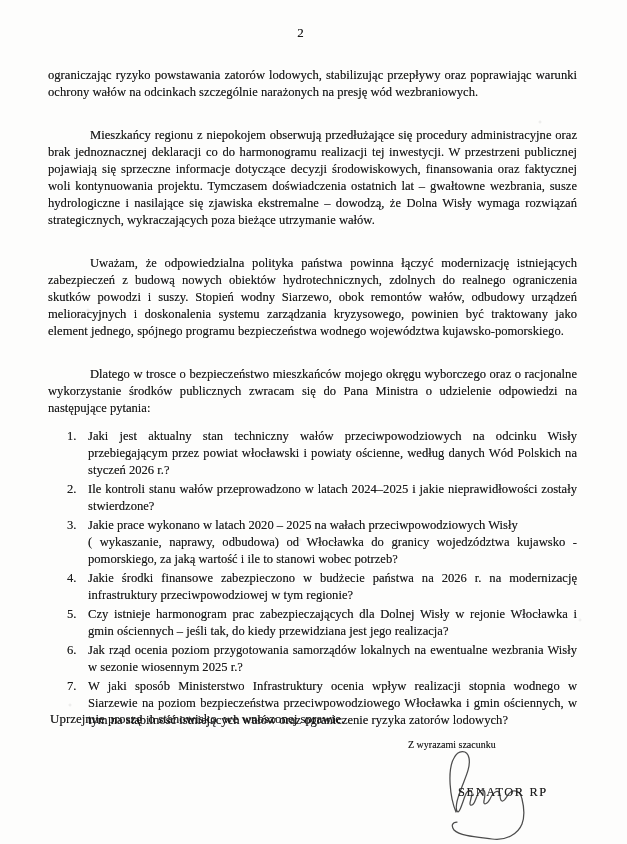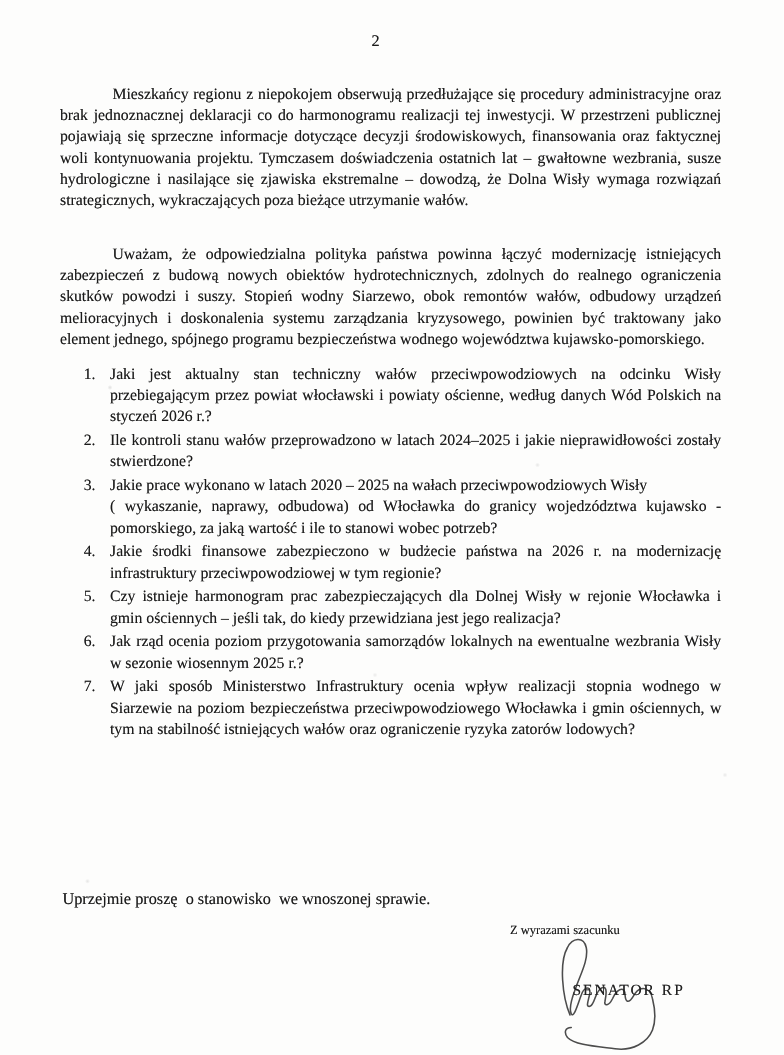--- a/index.html
+++ b/index.html
@@ -102,25 +102,27 @@
     margin-top: 48px;
   }
 </style>
 </head>
 <body>
 
 <div class="page">
 
   <div class="page-number">2</div>
 
+  <p class="para">ograniczając ryzyko powstawania zatorów lodowych, stabilizując przepływy oraz poprawiając warunki ochrony wałów na odcinkach szczególnie narażonych na presję wód wezbraniowych.</p>
 
   <p class="para indent">Mieszkańcy regionu z niepokojem obserwują przedłużające się procedury administracyjne oraz brak jednoznacznej deklaracji co do harmonogramu realizacji tej inwestycji. W przestrzeni publicznej pojawiają się sprzeczne informacje dotyczące decyzji środowiskowych, finansowania oraz faktycznej woli kontynuowania projektu. Tymczasem doświadczenia ostatnich lat – gwałtowne wezbrania, susze hydrologiczne i nasilające się zjawiska ekstremalne – dowodzą, że Dolna Wisły wymaga rozwiązań strategicznych, wykraczających poza bieżące utrzymanie wałów.</p>
 
   <p class="para indent">Uważam, że odpowiedzialna polityka państwa powinna łączyć modernizację istniejących zabezpieczeń z budową nowych obiektów hydrotechnicznych, zdolnych do realnego ograniczenia skutków powodzi i suszy. Stopień wodny Siarzewo, obok remontów wałów, odbudowy urządzeń melioracyjnych i doskonalenia systemu zarządzania kryzysowego, powinien być traktowany jako element jednego, spójnego programu bezpieczeństwa wodnego województwa kujawsko-pomorskiego.</p>
 
+  <p class="para indent">Dlatego w trosce o bezpieczeństwo mieszkańców mojego okręgu wyborczego oraz o racjonalne wykorzystanie środków publicznych zwracam się do Pana Ministra o udzielenie odpowiedzi na następujące pytania:</p>
 
   <ol class="questions">
     <li>Jaki jest aktualny stan techniczny wałów przeciwpowodziowych na odcinku Wisły przebiegającym przez powiat włocławski i powiaty ościenne, według danych Wód Polskich na styczeń 2026 r.?</li>
     <li>Ile kontroli stanu wałów przeprowadzono w latach 2024–2025 i jakie nieprawidłowości zostały stwierdzone?</li>
     <li>Jakie prace wykonano w latach 2020 – 2025 na wałach przeciwpowodziowych Wisły
 ( wykaszanie, naprawy, odbudowa) od Włocławka do granicy wojedzództwa kujawsko - pomorskiego, za jaką wartość i ile to stanowi wobec potrzeb?</li>
     <li>Jakie środki finansowe zabezpieczono w budżecie państwa na 2026 r. na modernizację infrastruktury przeciwpowodziowej w tym regionie?</li>
     <li>Czy istnieje harmonogram prac zabezpieczających dla Dolnej Wisły w rejonie Włocławka i gmin ościennych – jeśli tak, do kiedy przewidziana jest jego realizacja?</li>
     <li>Jak rząd ocenia poziom przygotowania samorządów lokalnych na ewentualne wezbrania Wisły w sezonie wiosennym 2025 r.?</li>
     <li>W jaki sposób Ministerstwo Infrastruktury ocenia wpływ realizacji stopnia wodnego w Siarzewie na poziom bezpieczeństwa przeciwpowodziowego Włocławka i gmin ościennych, w tym na stabilność istniejących wałów oraz ograniczenie ryzyka zatorów lodowych?</li>

